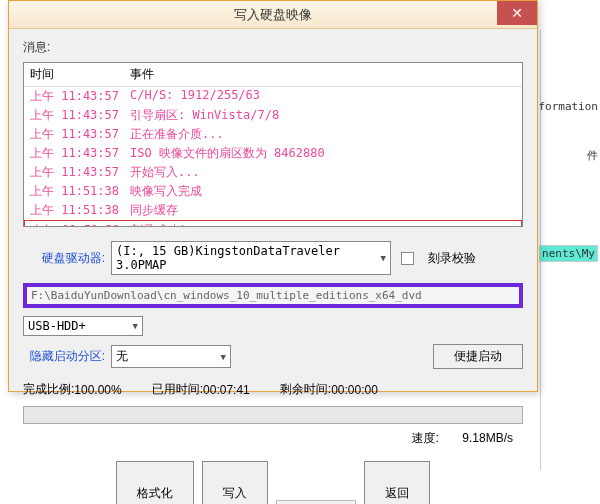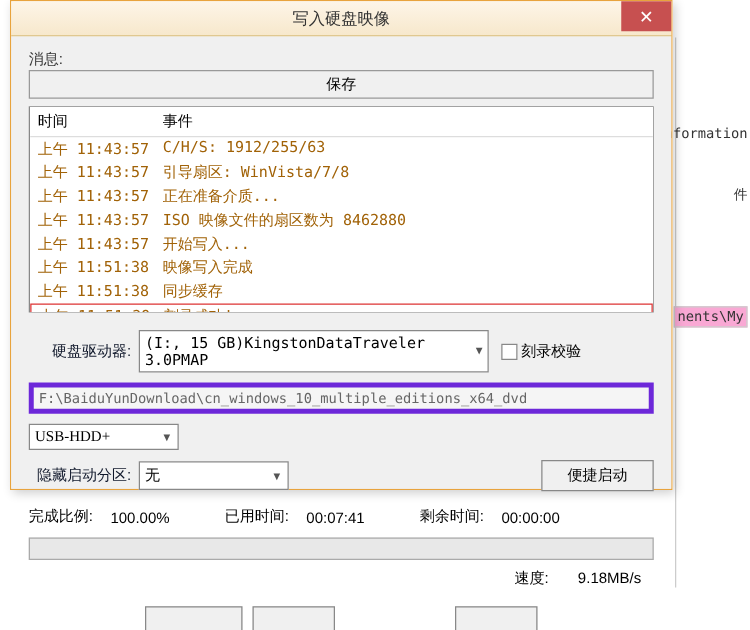--- a/index.html
+++ b/index.html
@@ -2,68 +2,67 @@
 <html><head>
 <meta charset="utf-8">
 <style>
 * { box-sizing: border-box; margin: 0; padding: 0; }
 body { font-family: "Microsoft YaHei", sans-serif; font-size: 12px; background: #fff; width: 600px; height: 504px; position: relative; }
 .dialog { position: absolute; left: 8px; top: 0; width: 530px; height: 392px; border: 1px solid #e8a33d; background: linear-gradient(#fdf5e8, #f7e8cc 40px, #f0f0f0 40px); box-shadow: 2px 2px 8px rgba(0,0,0,0.2); }
 .titlebar { height: 28px; background: linear-gradient(#fdf5e8, #f7e8cc); display: flex; align-items: center; justify-content: center; position: relative; border-bottom: 1px solid #e0c890; }
 .titlebar-text { font-size: 13px; color: #333; }
 .close-btn { position: absolute; right: 0; top: 0; width: 40px; height: 24px; background: #c75050; color: #fff; display: flex; align-items: center; justify-content: center; font-size: 14px; cursor: pointer; }
 .content { padding: 10px 14px; background: #f0f0f0; height: calc(100% - 28px); }
-.msg-row { display: flex; justify-content: space-between; margin-bottom: 6px; flex-direction: column; }
+.msg-row { display: flex; justify-content: space-between; align-items: center; margin-bottom: 6px; }
 .msg-label { color: #333; }
 .save-btn { padding: 2px 18px; background: #f0f0f0; border: 1px solid #999; cursor: pointer; font-size: 12px; }
 .log-box { background: #fff; border: 1px solid #888; height: 165px; overflow: auto; position: relative; }
 .log-header { display: flex; background: #fff; border-bottom: 1px solid #ddd; padding: 3px 6px; font-size: 12px; }
 .log-header .col-time { width: 100px; }
-.log-row { display: flex; padding: 1px 6px; font-size: 12px; color: #a16207; font-family: SimSun, monospace; }
+.log-row { display: flex; padding: 1px 6px; font-size: 12px; color: #ec4899; font-family: SimSun, monospace; }
 .log-row .col-time { width: 100px; white-space: pre; }
 .log-row .col-event { flex: 1; white-space: pre; }
 .highlight { border: 1px solid #d33; display: flex; }
 .form-area { margin-top: 14px; }
 .form-row { display: flex; align-items: center; margin-bottom: 8px; }
-.form-label { width: 88px; text-align: right; padding-right: 6px; color: #0f172a; }
+.form-label { width: 88px; text-align: right; padding-right: 6px; color: #1d4ed8; }
 .select { flex: 1; max-width: 280px; background: #fff; border: 1px solid #888; padding: 2px 4px; display: flex; justify-content: space-between; align-items: center; font-family: SimSun, monospace; font-size: 12px; }
 .select .arrow { font-size: 9px; color: #555; }
-.checkbox-wrap { display: flex; align-items: center; margin-left: 10px; gap: 3px; }
+.checkbox-wrap { display: flex; align-items: center; margin-left: 10px; gap: 14px; }
 .checkbox { width: 13px; height: 13px; border: 1px solid #888; background: #fff; display: inline-block; }
 .text-input { flex: 1; background: #f5f5f5; border: 4px solid #6d28d9; padding: 2px 4px; font-family: SimSun, monospace; font-size: 11px; color: #666; overflow: hidden; white-space: nowrap; }
-.select.small { max-width: 120px; font-family: Liberation Serif, serif; }
+.select.small { max-width: 120px; }
 .btn { padding: 3px 20px; background: #f0f0f0; border: 1px solid #888; cursor: pointer; font-size: 12px; }
 .btn.disabled { color: #701a75; border-color: #bbb; margin-top: 39px; }
-.progress-row { display: flex; align-items: center; gap: 14px; margin: 12px 0 8px 0; font-size: 12px; }
+.progress-row { display: flex; align-items: center; gap: 0; margin: 12px 0 8px 0; font-size: 12px; }
 .progress-bar { height: 18px; background: #e8e8e8; border: 1px solid #aaa; margin-bottom: 6px; }
 .speed-row { text-align: right; padding-right: 10px; margin-bottom: 14px; }
 .button-row { display: flex; justify-content: center; gap: 8px; }
 .bg-window { position: absolute; right: 0; top: 30px; width: 60px; height: 440px; background: #fff; border-left: 1px solid #ccc; z-index: -1; }
 .bg-text { position: absolute; right: 2px; color: #333; font-size: 11px; font-family: SimSun, monospace; }
 </style>
 </head>
 <body>
 
 <div class="bg-window">
   <div class="bg-text" style="top:70px">Information</div>
   <div class="bg-text" style="top:118px">件</div>
-  <div class="bg-text" style="top:215px;background:#f9a8d4;border:1px solid #ccc;padding:1px 2px">nents\My </div>
+  <div class="bg-text" style="top:215px;background:#5eead4;border:1px solid #ccc;padding:1px 2px">nents\My </div>
 </div>
 
 <div class="dialog">
   <div class="titlebar">
     <span class="titlebar-text">写入硬盘映像</span>
     <div class="close-btn">
       <span>✕</span>
     </div>
   </div>
   <div class="content">
     <div class="msg-row">
       <span class="msg-label">消息:</span>
-      <button class="save-btn">保存</button>
     </div>
     <div class="log-box">
       <div class="log-header">
         <div class="col-time">时间</div>
         <div>事件</div>
       </div>
       <div class="log-row">
           <div class="col-time">上午 11:43:57</div>
           <div class="col-event">C/H/S: 1912/255/63</div>
         </div>

